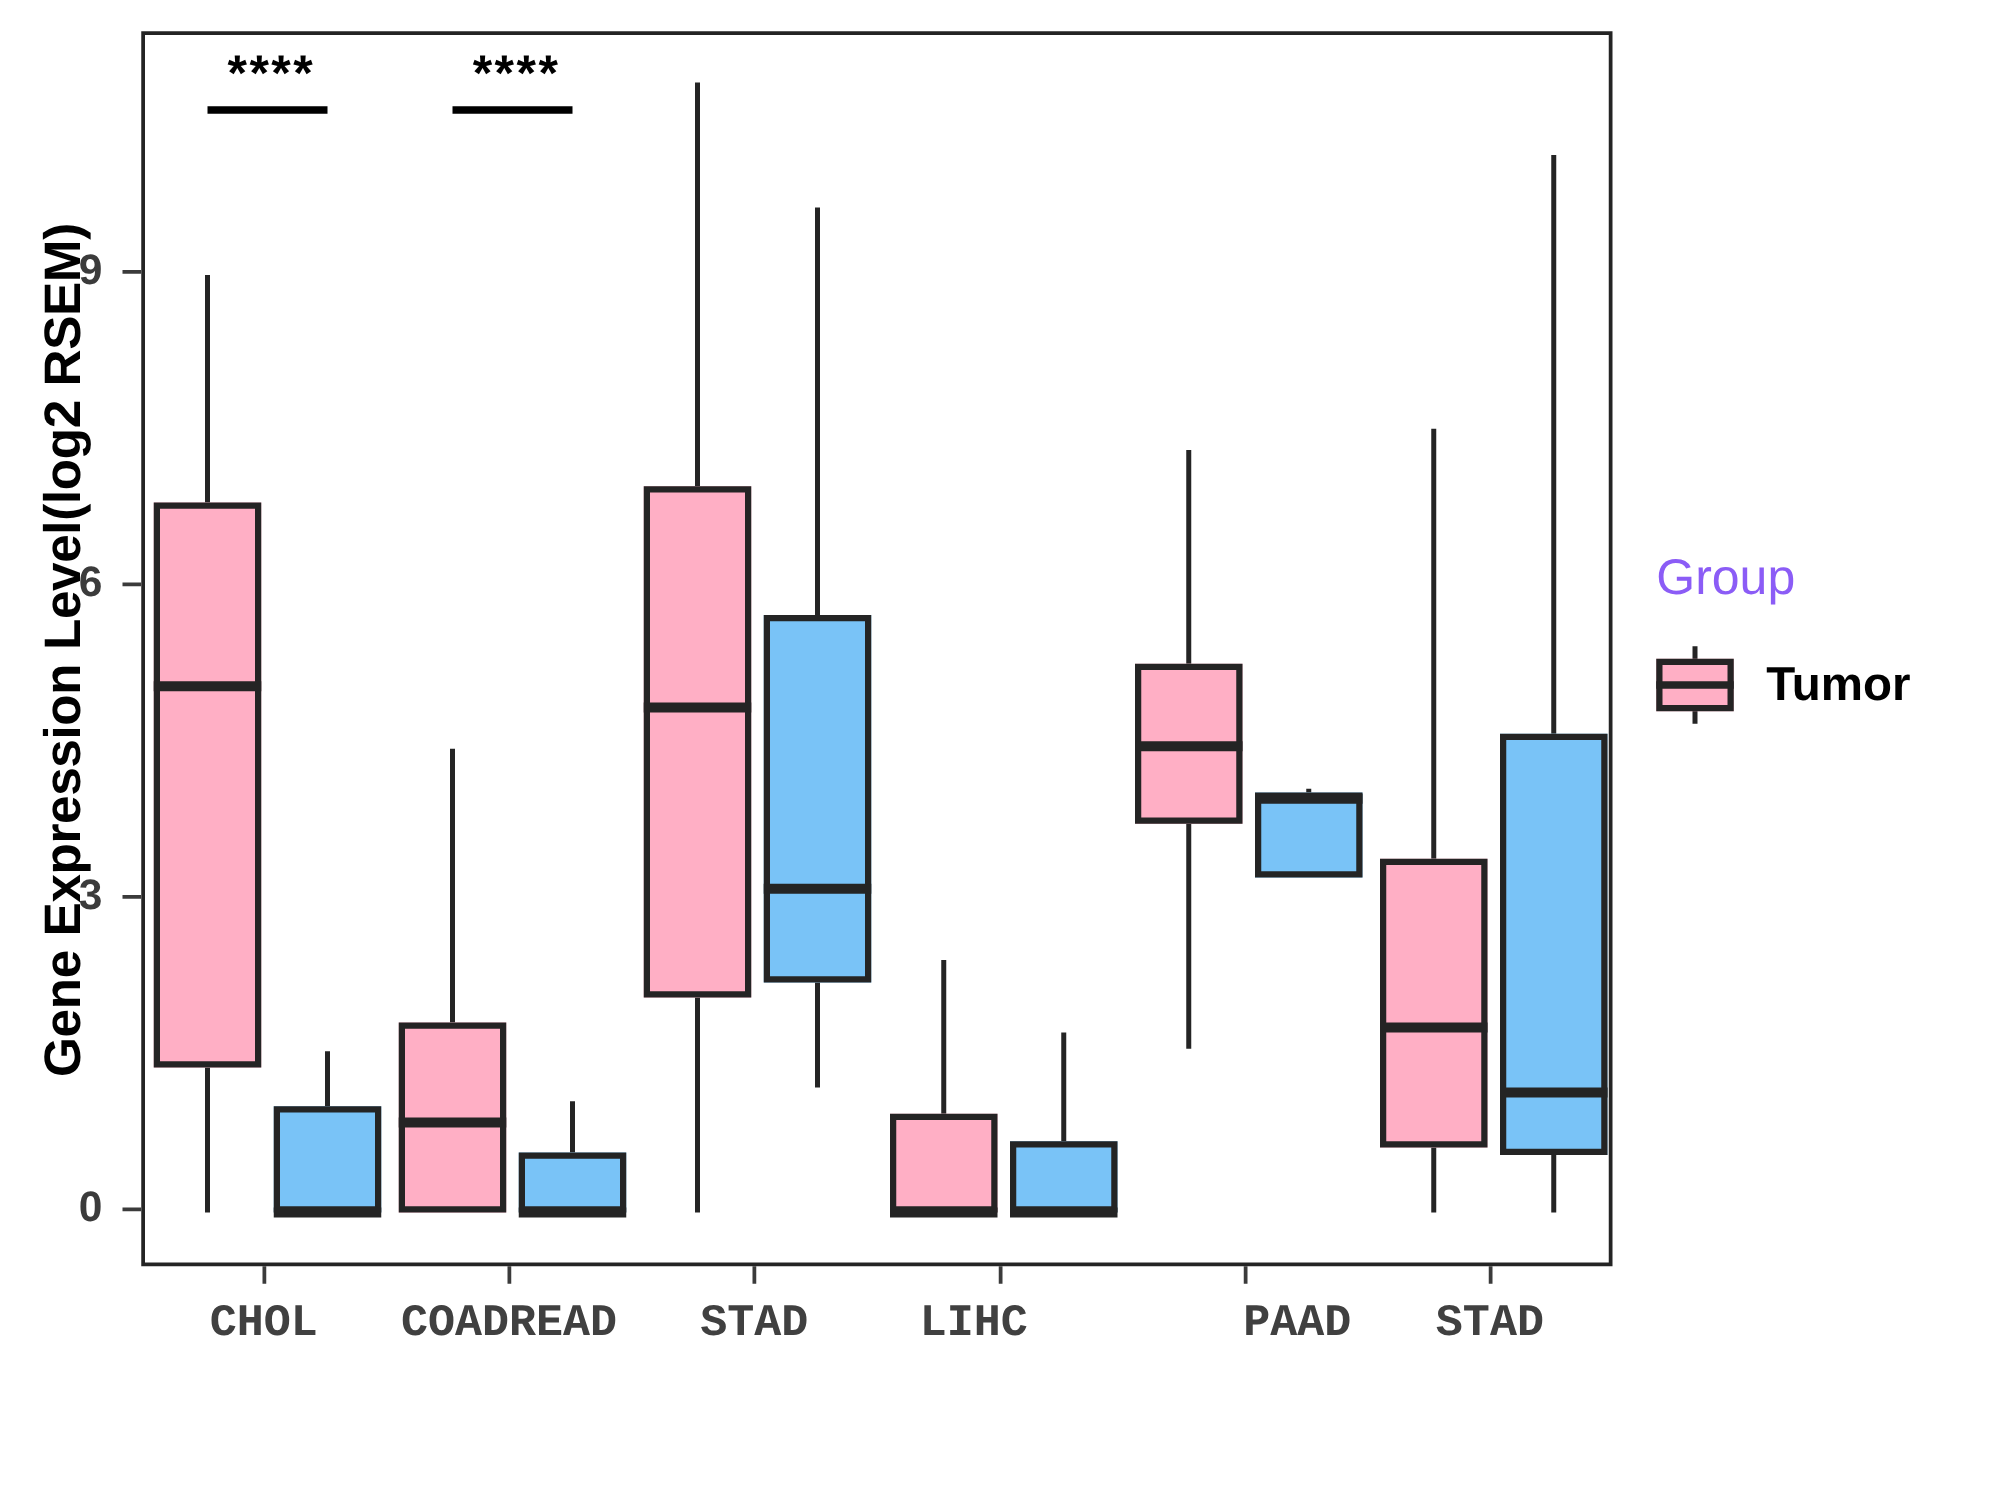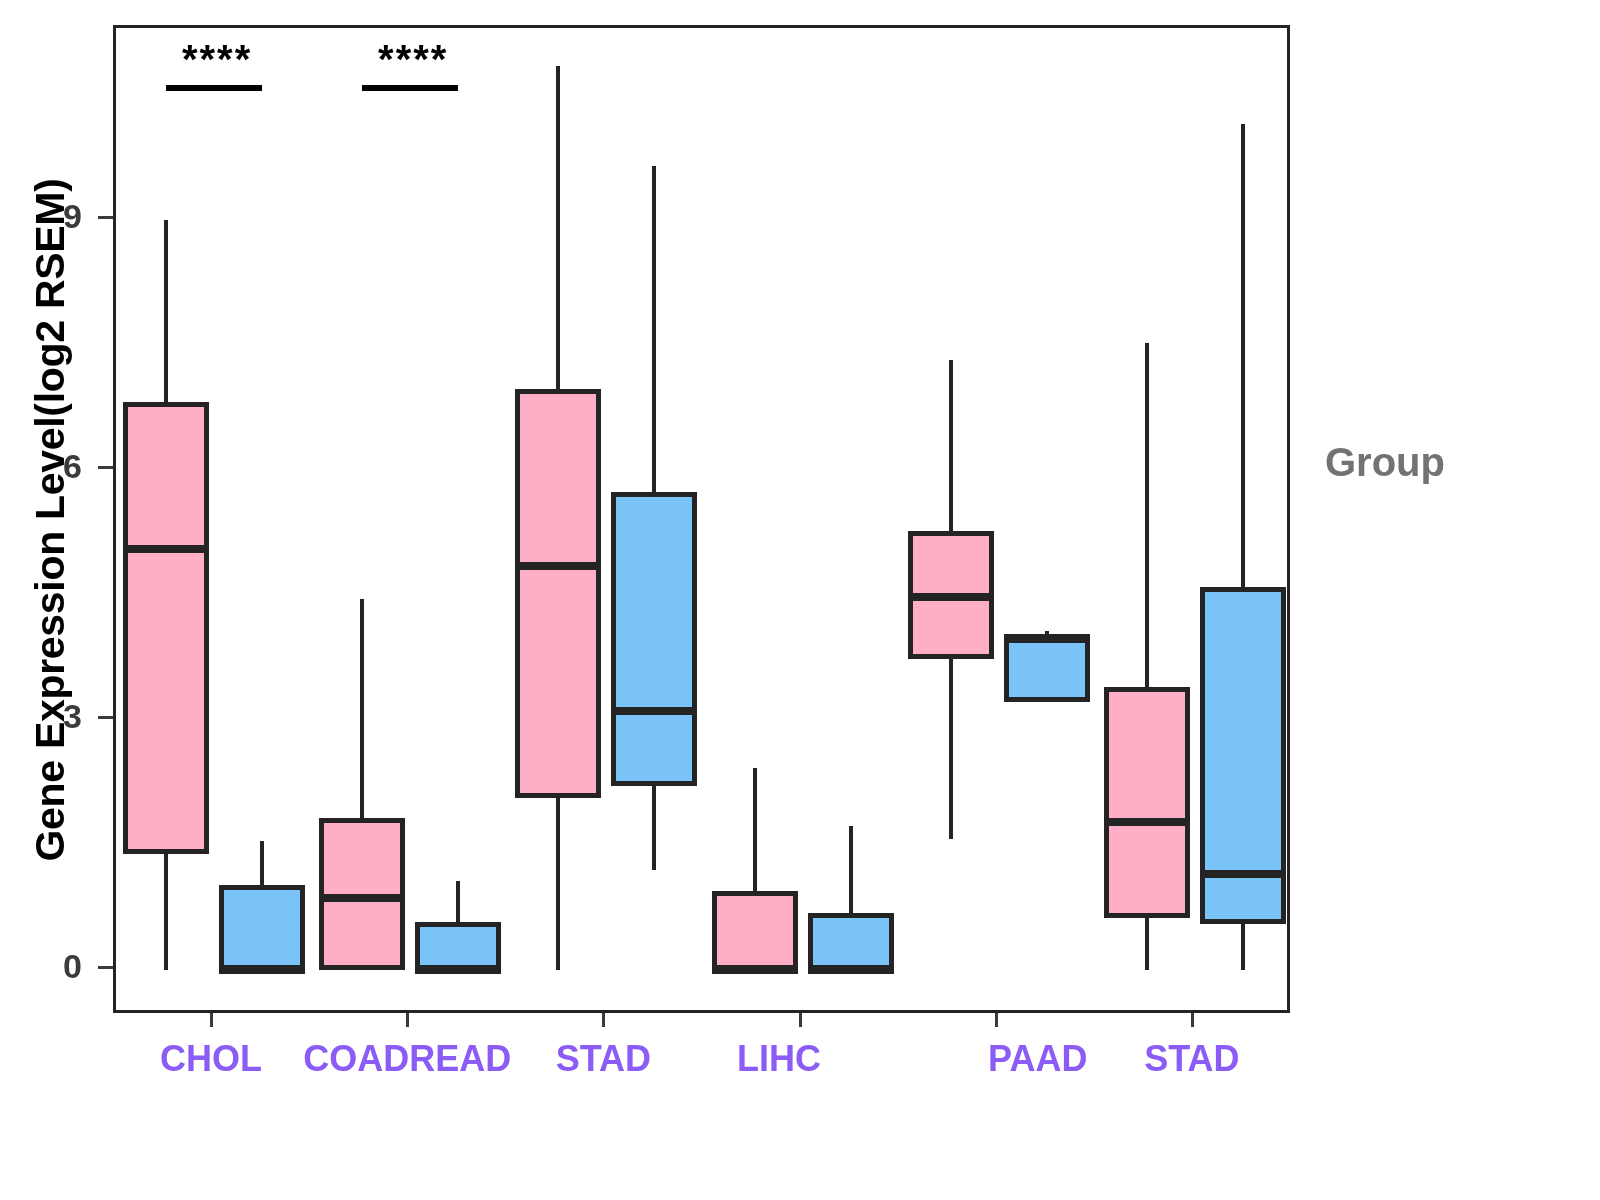--- a/index.html
+++ b/index.html
@@ -33,39 +33,39 @@
     font-size:34px; font-weight:bold; color:#3b3b3b;
     transform:translateY(-20px);
   }
   .ytick-mark{
     position:absolute; left:98px; width:15px; height:3px; background:#3b3b3b;
   }
 
   
   .xtick-mark{position:absolute; top:1013px; width:3px; height:14px; background:#3b3b3b;}
   .xtick-label{
-    position:absolute; top:1038px; font-size:36px; font-weight:bold; color:#8b5cf6;
-    transform:translateX(-50%); white-space:nowrap;
+    position:absolute; top:1038px; font-size:36px; font-weight:bold; color:#404040;
+    transform:translateX(-50%); white-space:nowrap;font-family:Liberation Mono, monospace;
   }
 
   
   .whisker{position:absolute; width:4px; background:#242424; transform:translateX(-50%);}
   .box{position:absolute; box-sizing:border-box; border:5px solid #242424; transform:translateX(-50%);}
   .median{position:absolute; height:8px; background:#242424; transform:translateX(-50%);}
 
   
   .sig-bar{position:absolute; height:6px; background:#000; }
   .sig-text{
     position:absolute; font-size:40px; font-weight:bold; color:#000;
     letter-spacing:2px; transform:translateX(-50%); white-space:nowrap;
   }
 
   
   #legend{position:absolute; left:1325px; top:440px; width:270px;}
-  #legend-title{font-size:40px; font-weight:bold; color:#737373; margin:0 0 24px 0;}
+  #legend-title{font-size:40px; font-weight:normal; color:#8b5cf6; margin:0 0 24px 0;}
   .legend-row{display:flex; align-items:center; height:78px; margin-bottom:6px;}
   .legend-key{
     position:relative; width:62px; height:62px; margin-right:26px; flex:0 0 62px;
   }
   .legend-key .k-whisk{
     position:absolute; left:50%; transform:translateX(-50%); width:4px; height:62px; background:#242424;
   }
   .legend-key .k-box{
     position:absolute; left:0; top:10px; width:62px; height:42px;
     border:5px solid #242424; box-sizing:border-box;
@@ -155,16 +155,24 @@
       <div class="xtick-label" style="left: 779px;">LIHC</div>
       <div class="xtick-mark" style="left: 994.75px;"></div>
       <div class="xtick-label" style="left: 995.75px; margin-left: 42px;">PAAD</div>
       <div class="xtick-mark" style="left: 1190.92px;"></div>
       <div class="xtick-label" style="left: 1191.92px;">STAD</div>
     </div>
 
   <div id="legend">
     <div id="legend-title">Group</div>
     <div id="legend-rows">
+        <div class="legend-row">
+          <div class="legend-key">
+            <div class="k-whisk"></div>
+            <div class="k-box" style="background: rgb(255, 175, 197);"></div>
+            <div class="k-med"></div>
+          </div>
+          <div class="legend-label">Tumor</div>
+        </div>
       </div>
   </div>
 
 </div>
 
 </body></html>

